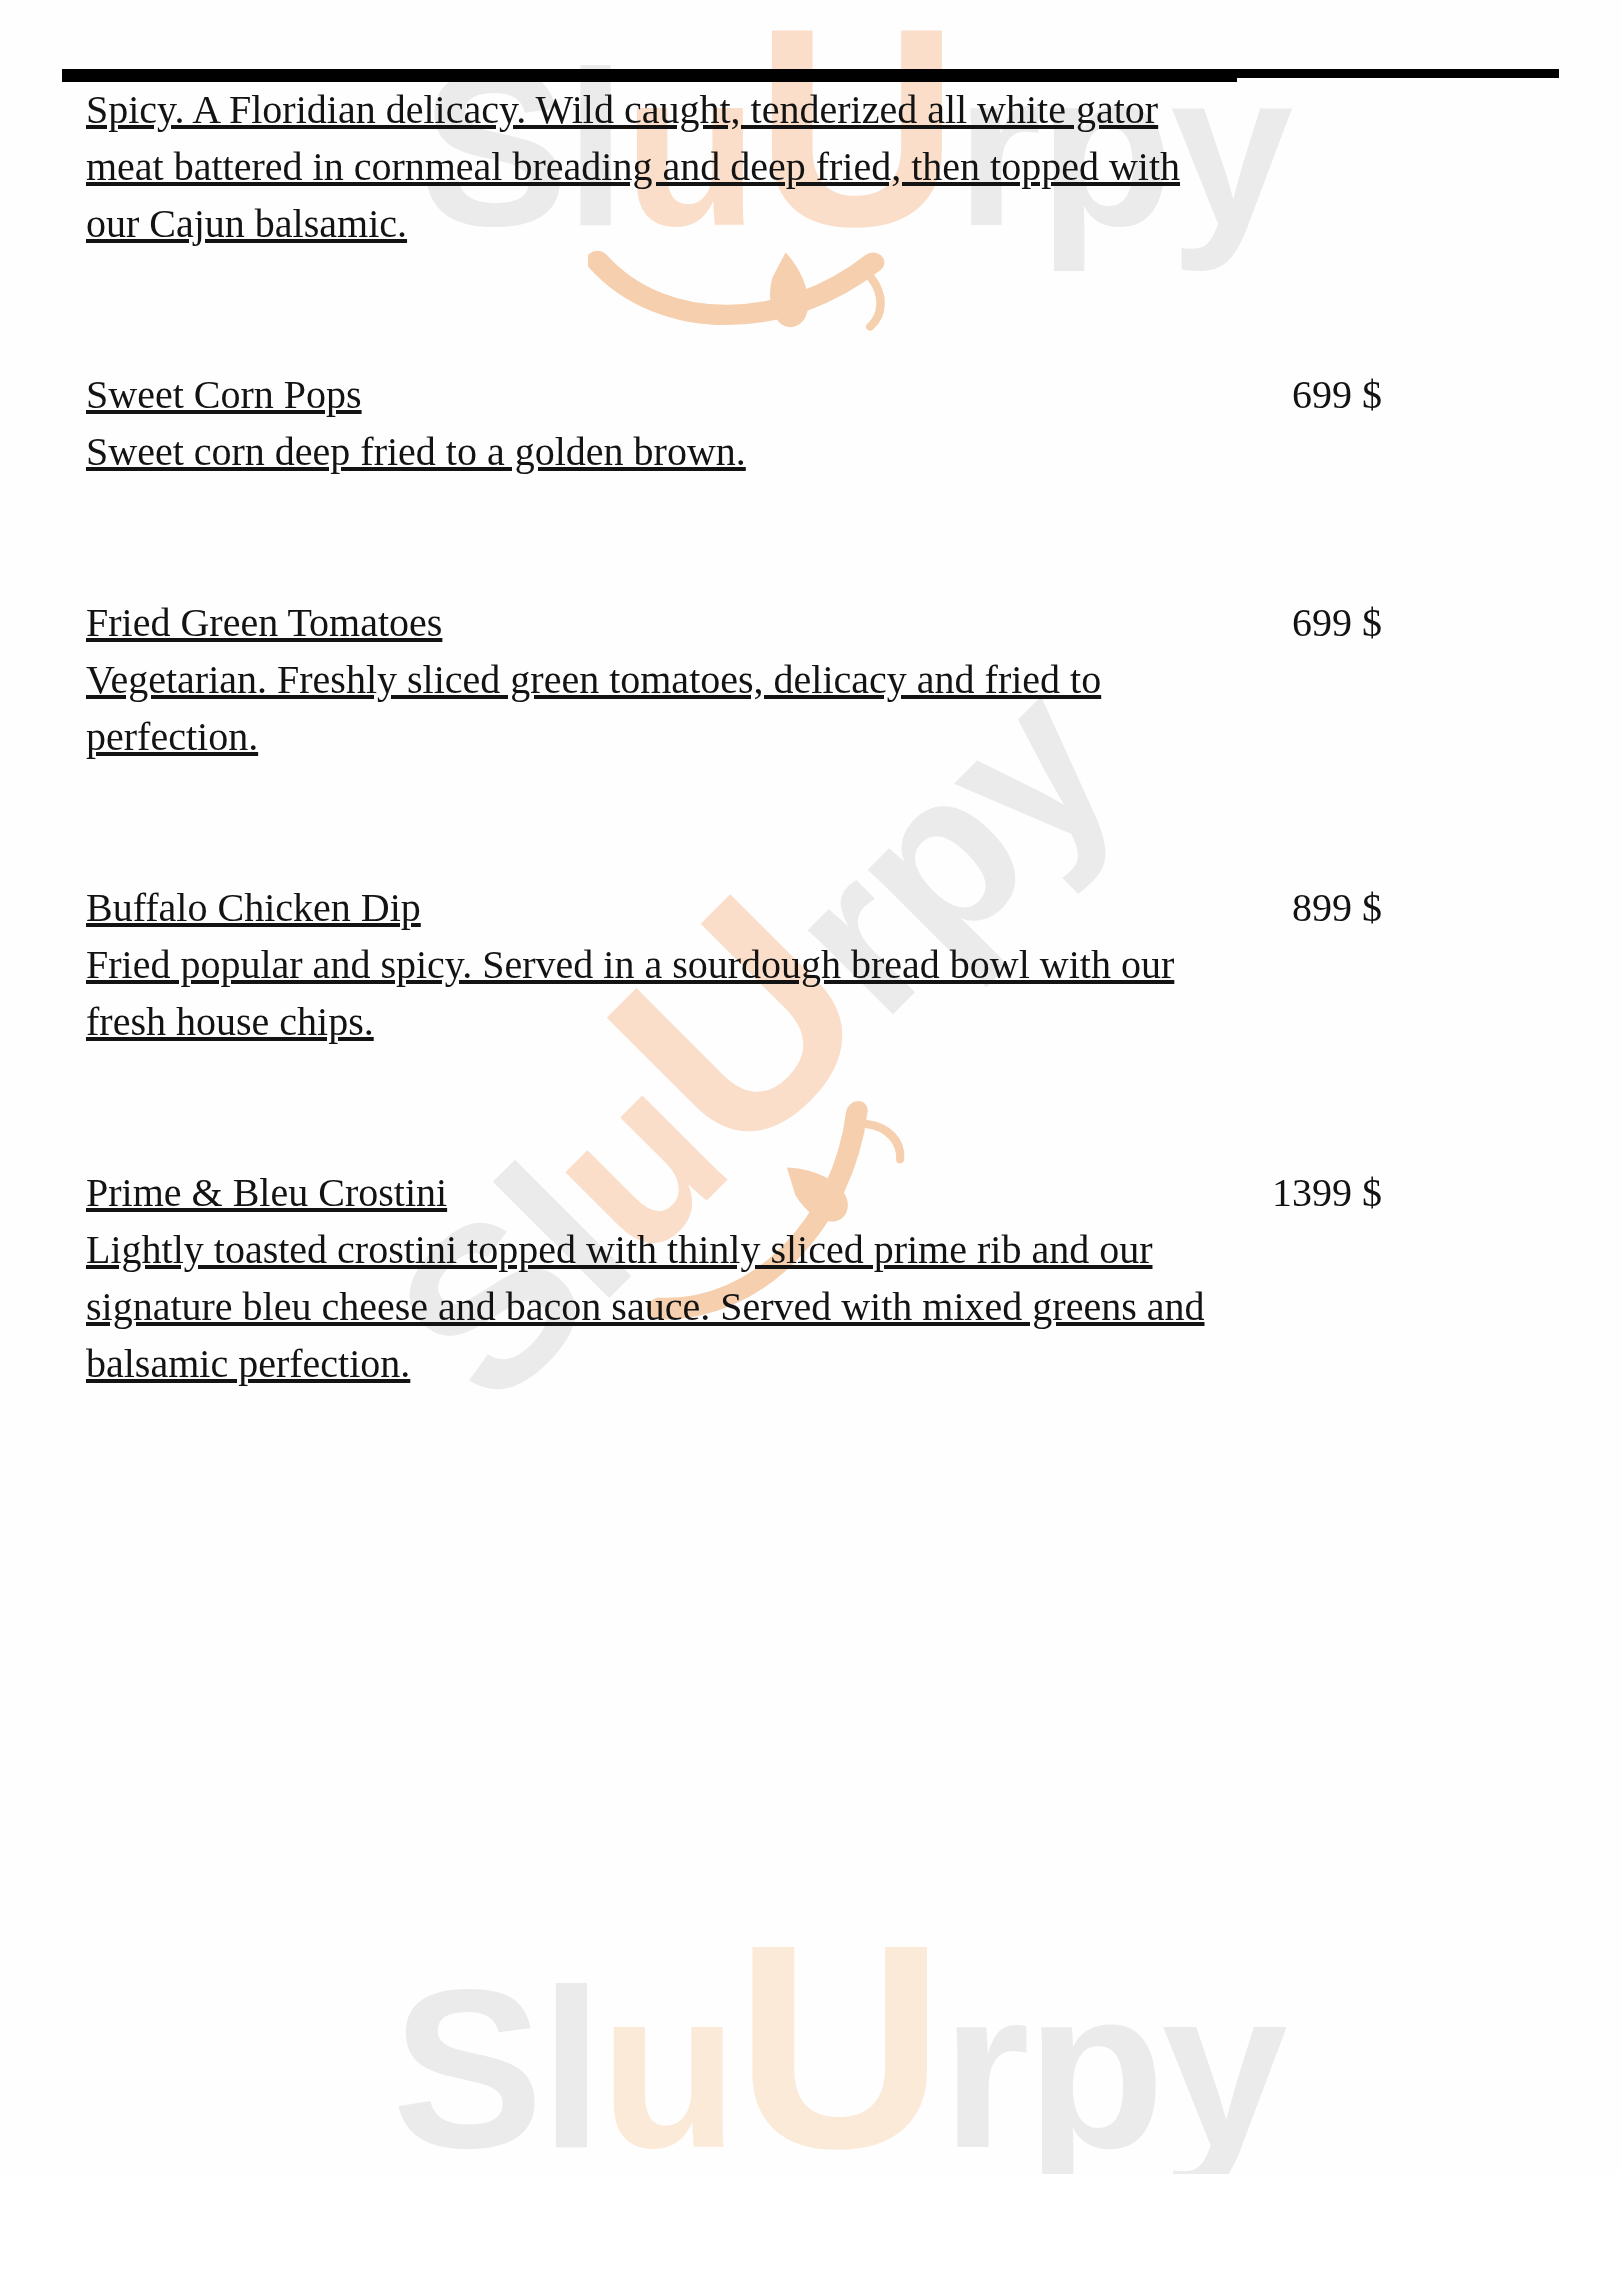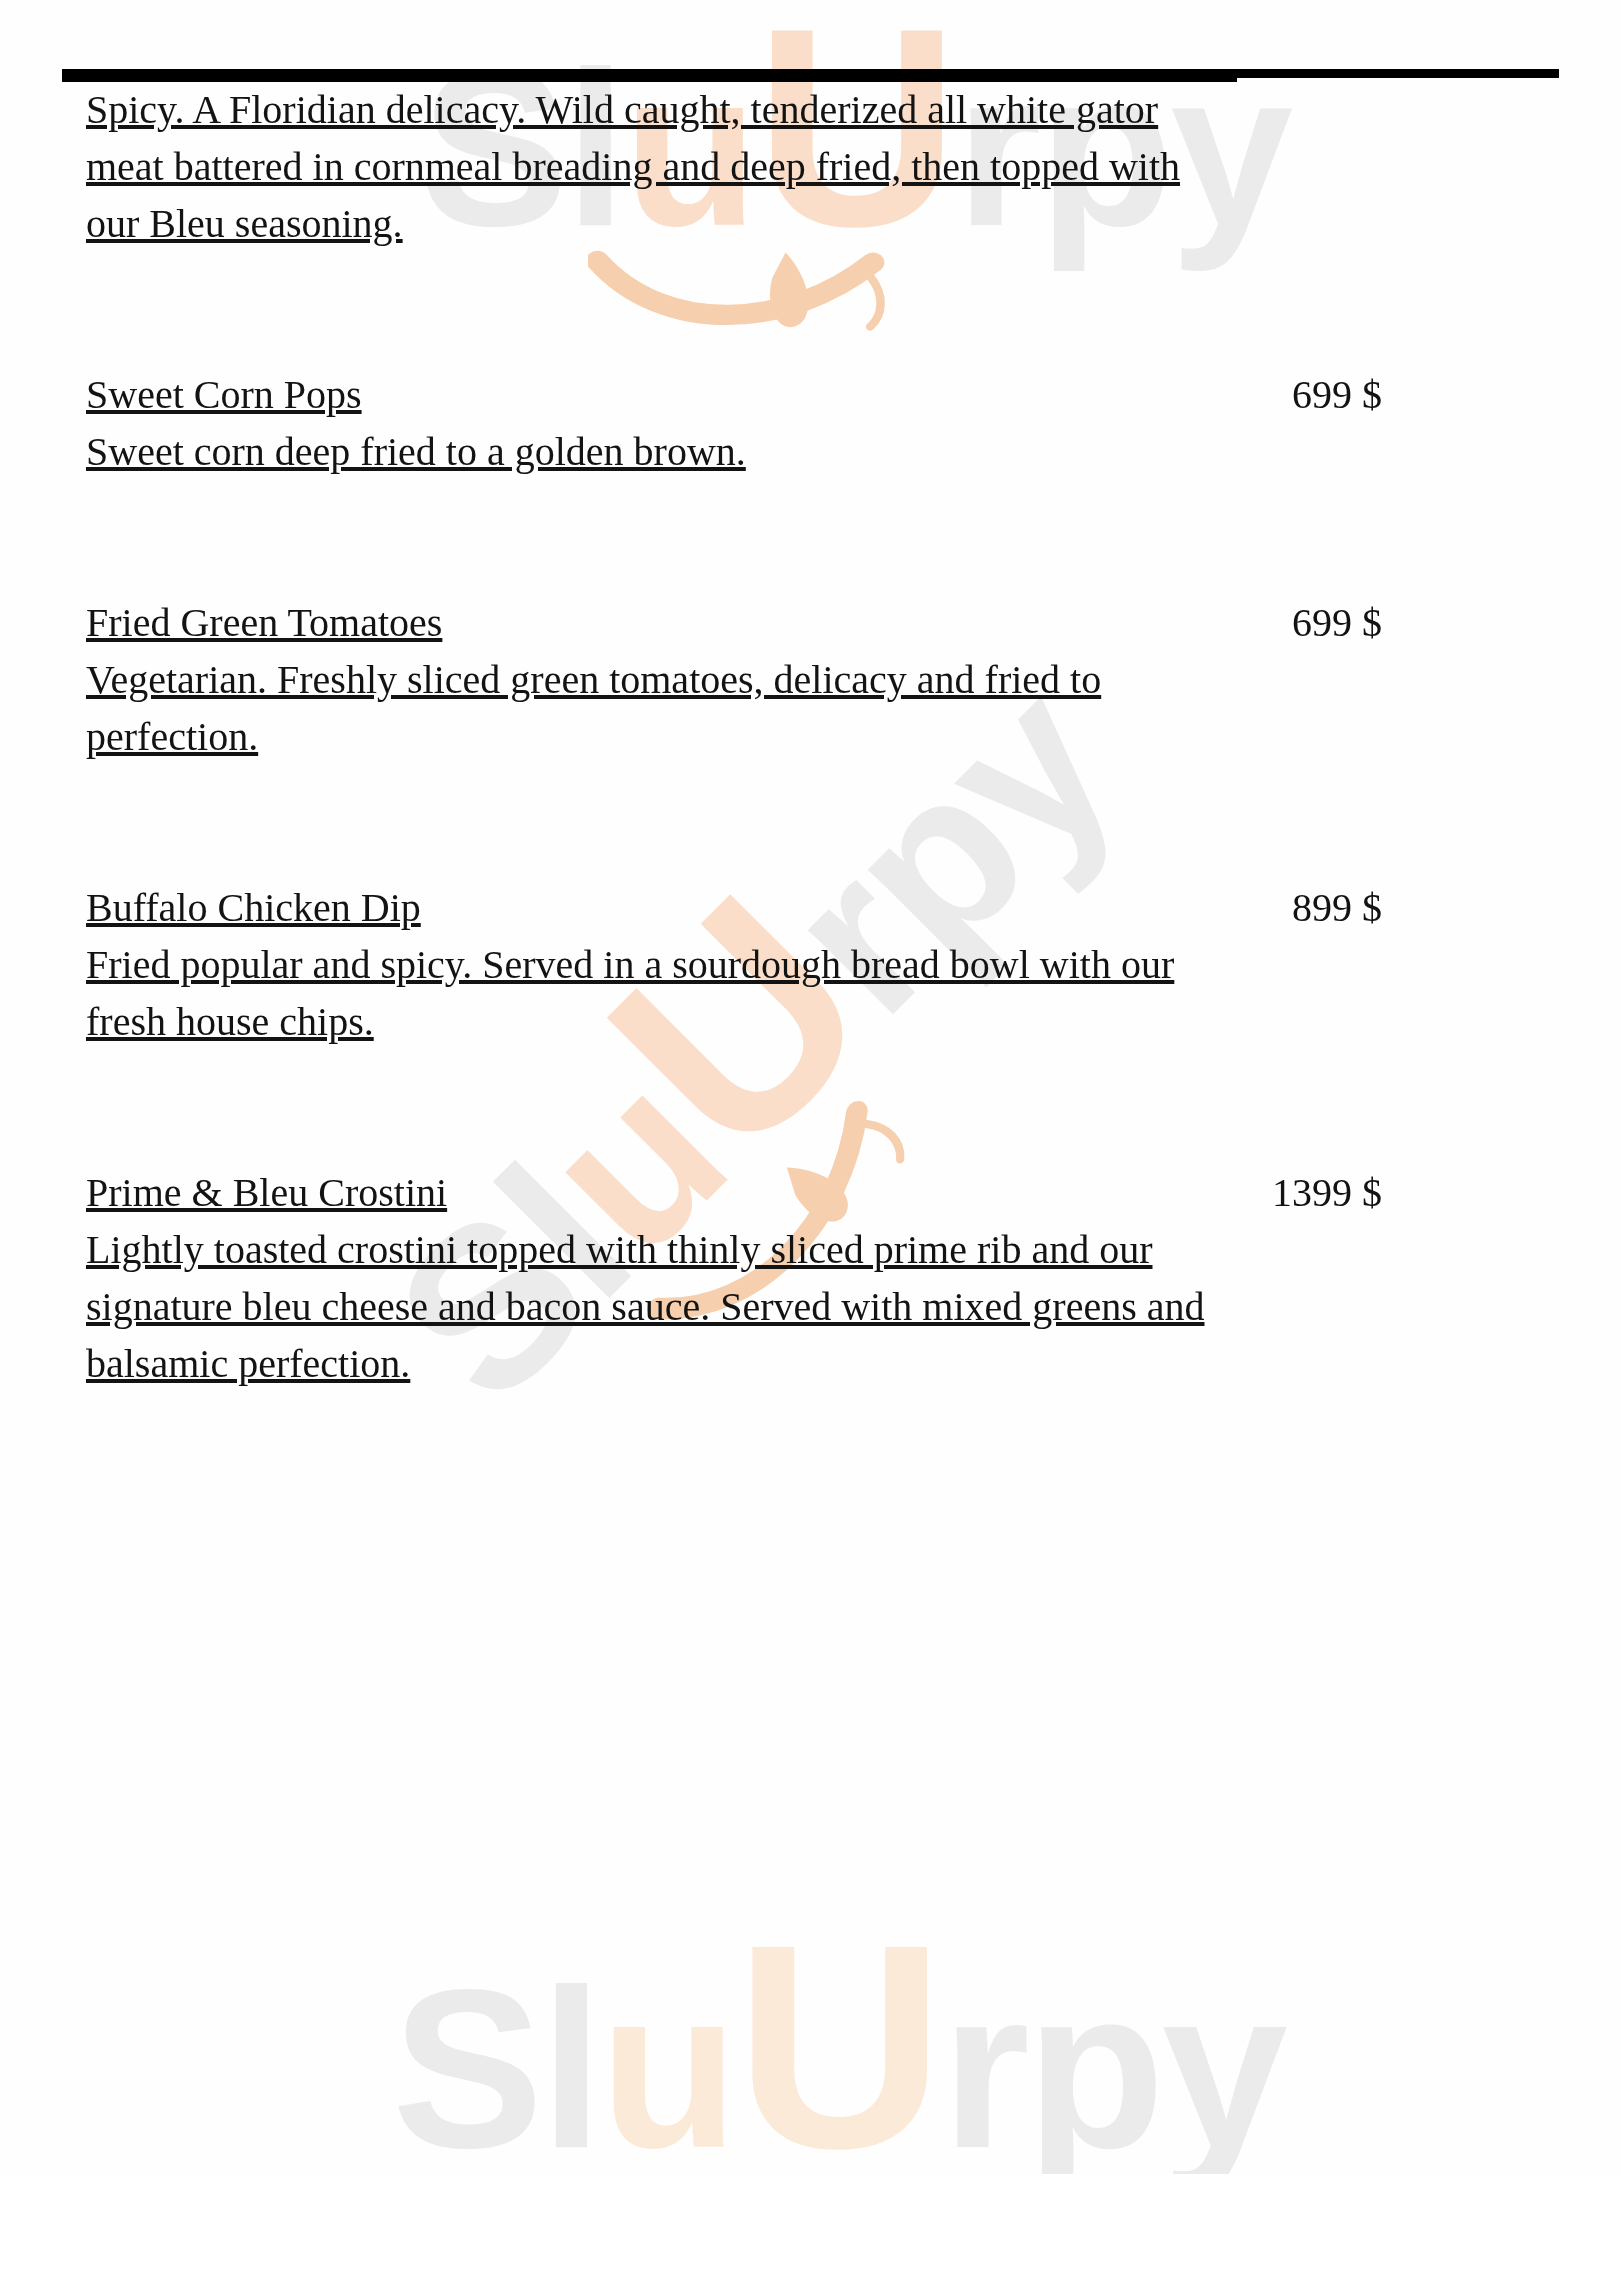--- a/index.html
+++ b/index.html
@@ -109,21 +109,21 @@
 
   <div class="rule rule-top-left"></div>
   <div class="rule rule-top-right"></div>
   <div class="rule rule-bottom"></div>
 
   <div class="content">
 
     <div>
       <div class="line">Spicy. A Floridian delicacy. Wild caught, tenderized all white gator</div>
       <div class="line">meat battered in cornmeal breading and deep fried, then topped with</div>
-      <div class="line">our Bleu seasoning.</div>
+      <div class="line">our Cajun balsamic.</div>
     </div>
 
     <div class="sp"></div>
     <div class="sp"></div>
 
     <div>
       <div class="line title-row">
         <span>Sweet Corn Pops</span>
         <span class="price">699 $</span>
       </div>

